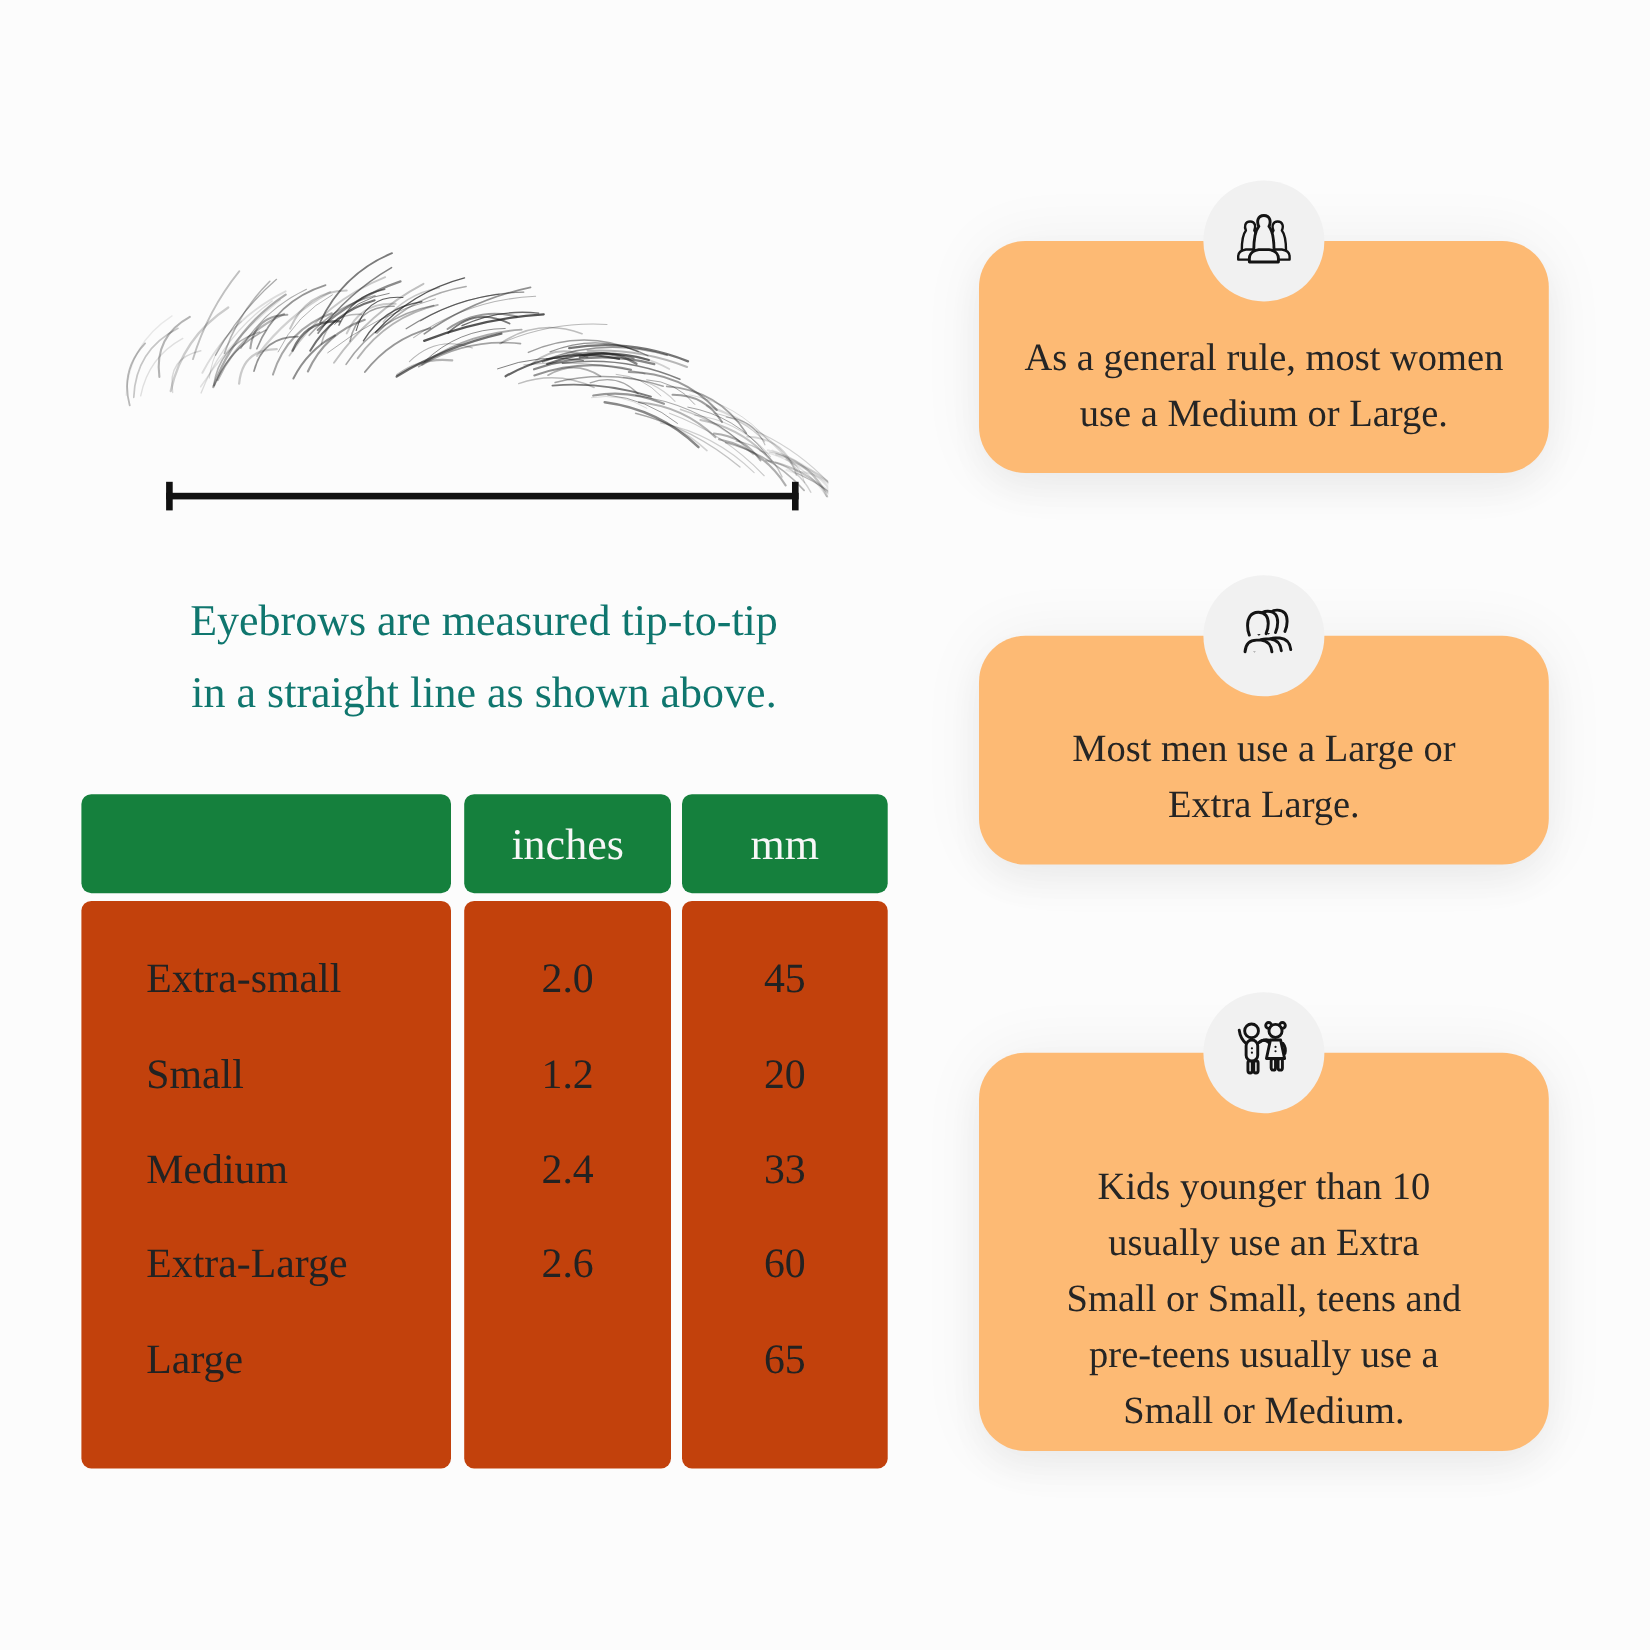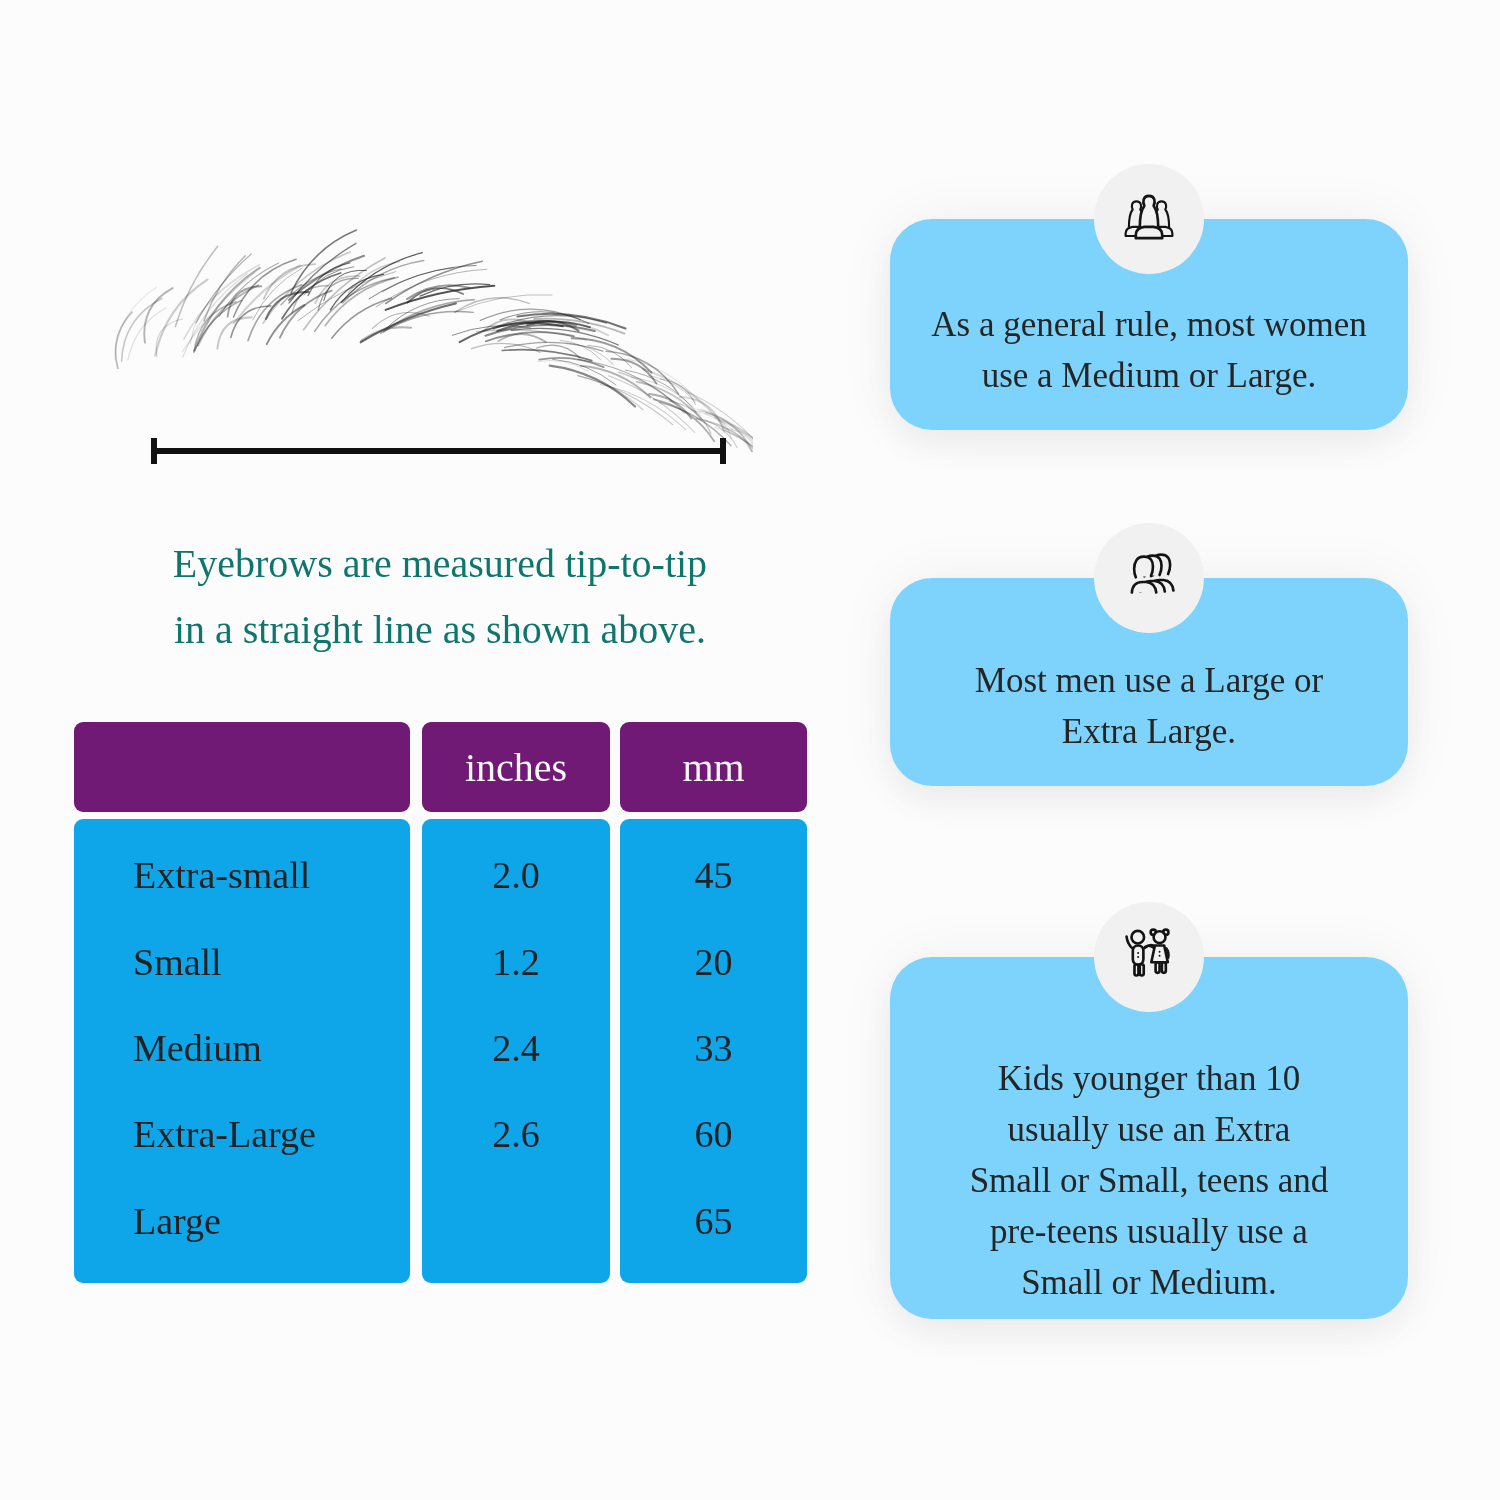--- a/index.html
+++ b/index.html
@@ -21,39 +21,39 @@
   
   .measure-caption{
     left:95px;top:531px;width:690px;
     font-size:40px;line-height:66px;text-align:center;
     white-space:pre-line;color:#0f766e;
   }
 
   
   .tcol{position:absolute;top:722px;}
   .tcol .col-header{
-    background:#701a75;border-radius:9px;height:90px;
+    background:#15803d;border-radius:9px;height:90px;
     display:flex;align-items:center;justify-content:center;
     color:#f7f7f7;font-size:40px;
   }
   .tcol .col-body{
-    background:#0ea5e9;border-radius:9px;height:464px;margin-top:7px;
-    box-sizing:border-box;padding:13px 0;
+    background:#c2410c;border-radius:9px;height:516px;margin-top:7px;
+    box-sizing:border-box;padding:28px 0;
     display:flex;flex-direction:column;
   }
   .row-cell{height:86.4px;display:flex;align-items:center;font-size:38px;color:#222;}
   .row-cell.label{padding-left:59px;}
   .row-cell.value{justify-content:center;}
   .tcol.c1{left:74px;width:336px;}
   .tcol.c2{left:422px;width:188px;}
   .tcol.c3{left:620px;width:187px;}
 
   
   .card{
-    position:absolute;left:890px;width:518px;background:#7dd3fc;border-radius:42px;
+    position:absolute;left:890px;width:518px;background:#fdba74;border-radius:42px;
     box-shadow:0 0 60px rgba(0,0,0,.055), 0 16px 32px rgba(0,0,0,.045);
     box-sizing:border-box;
     display:flex;align-items:center;justify-content:center;
   }
   .card.c1{top:219px;height:211px;padding-top:50px;}
   .card.c2{top:578px;height:208px;padding-top:48px;}
   .card.c3{top:957px;height:362px;padding-top:84px;}
   .badge{
     position:absolute;top:-55px;left:50%;transform:translateX(-50%);
     width:110px;height:110px;border-radius:50%;background:#f1f1f1;

